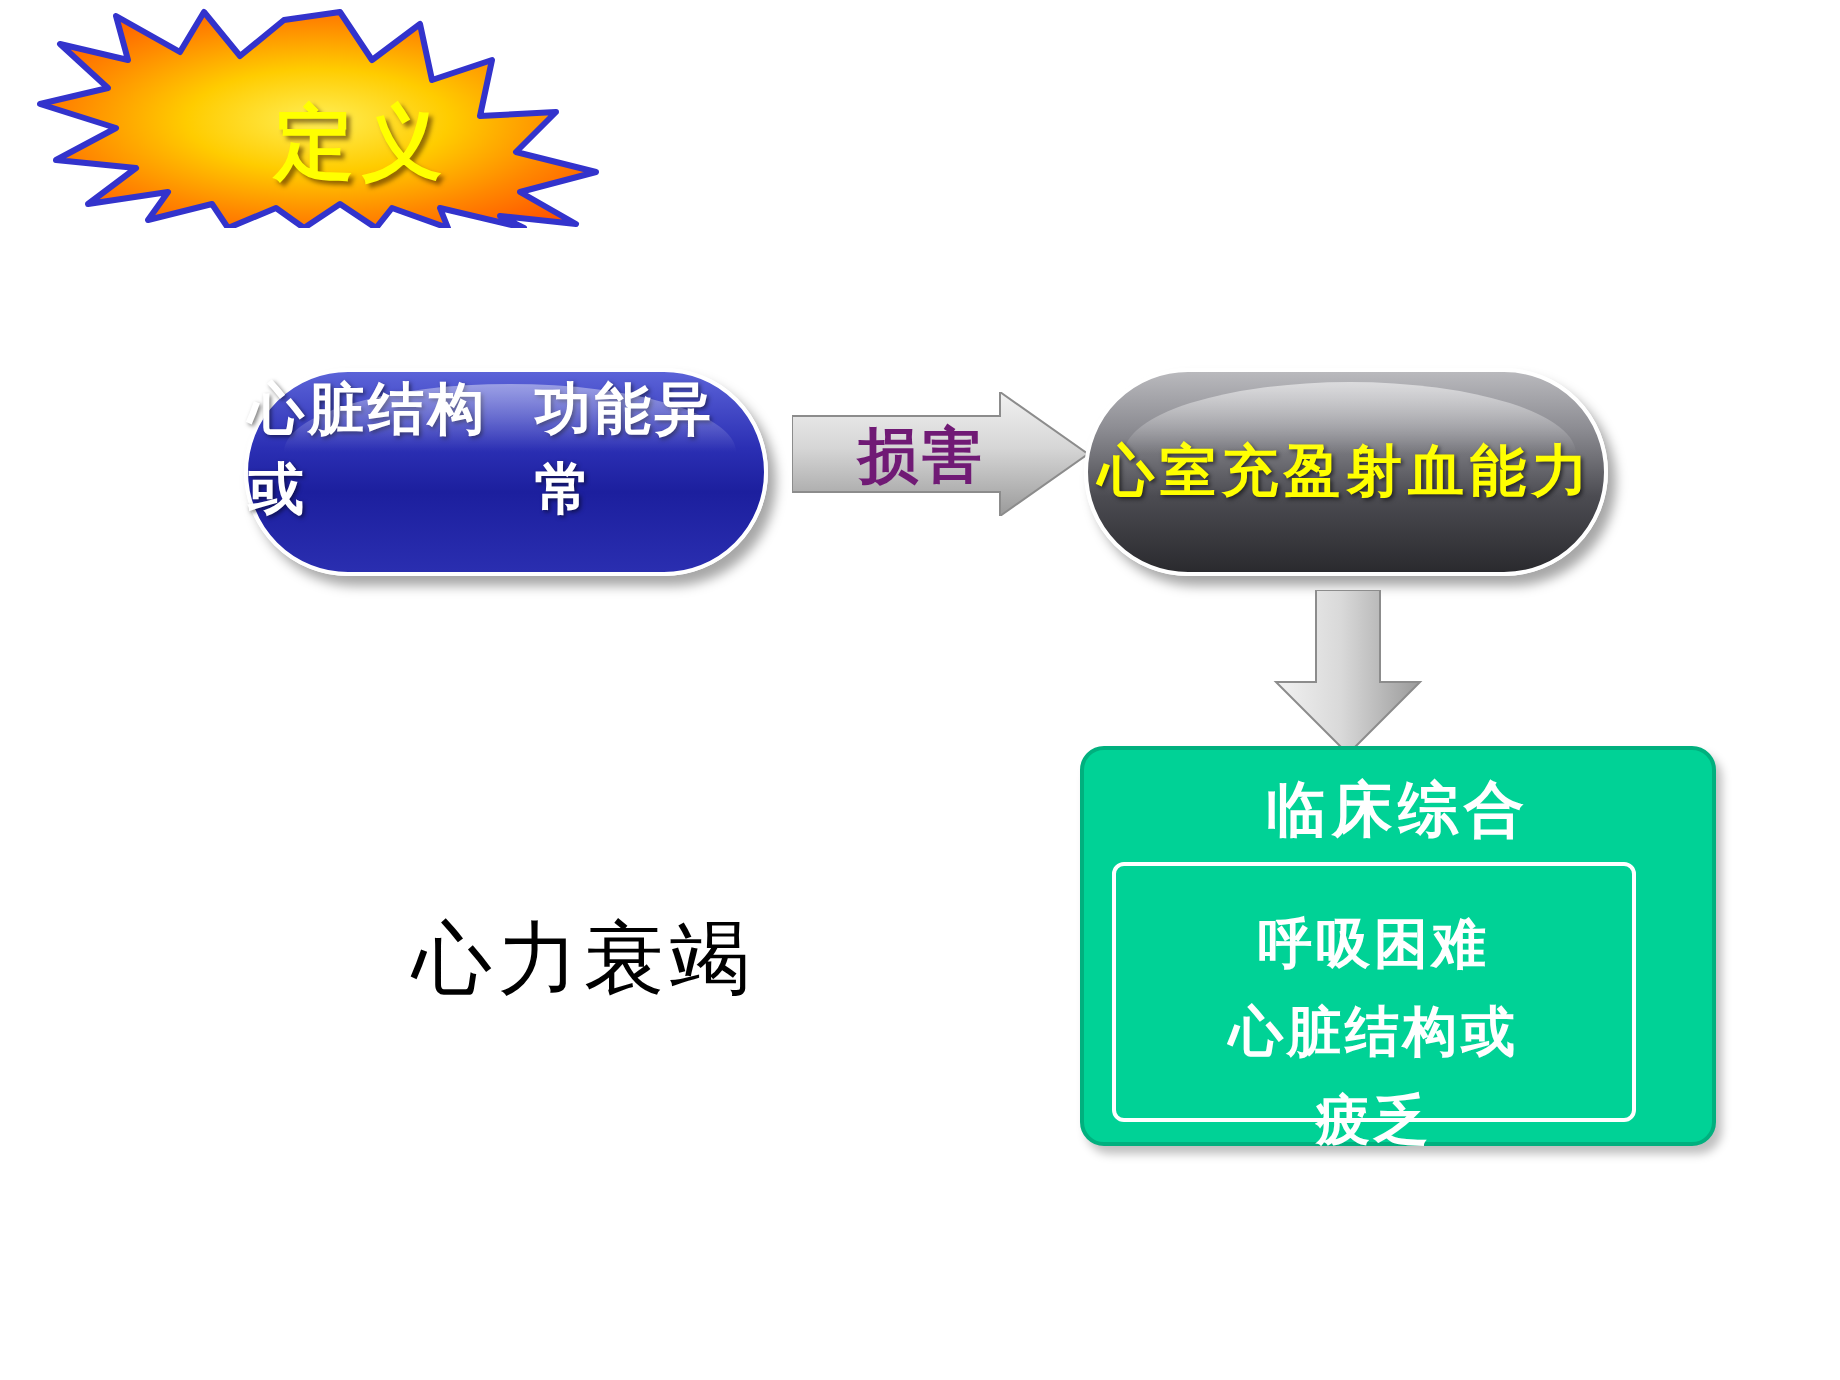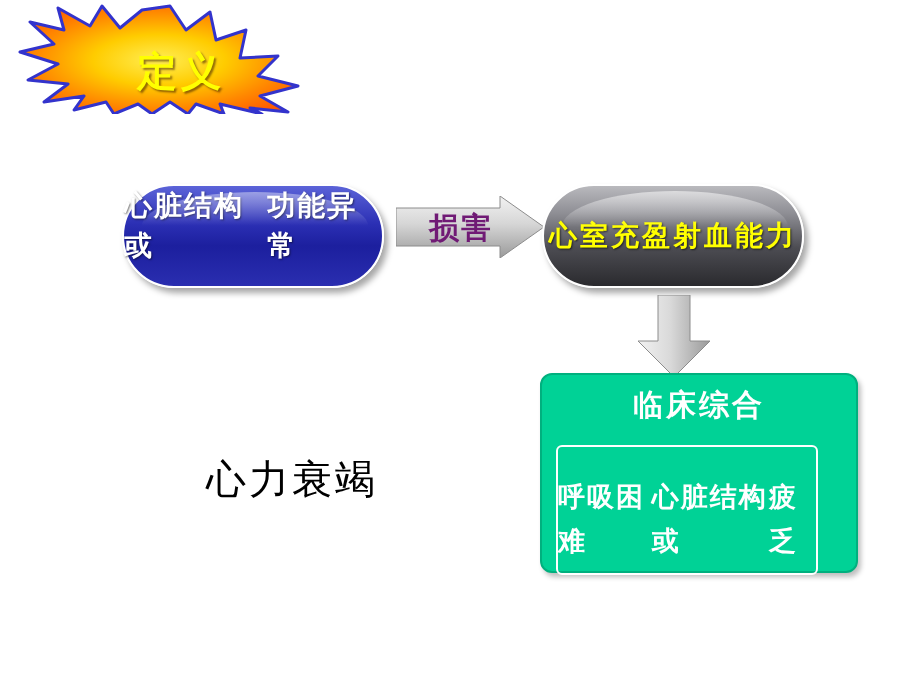--- a/index.html
+++ b/index.html
@@ -176,25 +176,24 @@
   .green-inner {
     position: absolute;
     left: 14px;
     top: 56px;
     width: 262px;
     height: 130px;
     border: 2px solid #ffffff;
     border-radius: 6px;
     box-sizing: border-box;
     display: flex;
-    flex-direction: row;
+    flex-direction: column;
     align-items: center;
     justify-content: flex-start;
     padding-top: 18px;
-    margin-top: 14px;
   }
   .green-inner .line {
     font-size: 27px;
     font-weight: bold;
     color: #ffffff;
     letter-spacing: 2px;
     line-height: 44px;
   }
 
   

